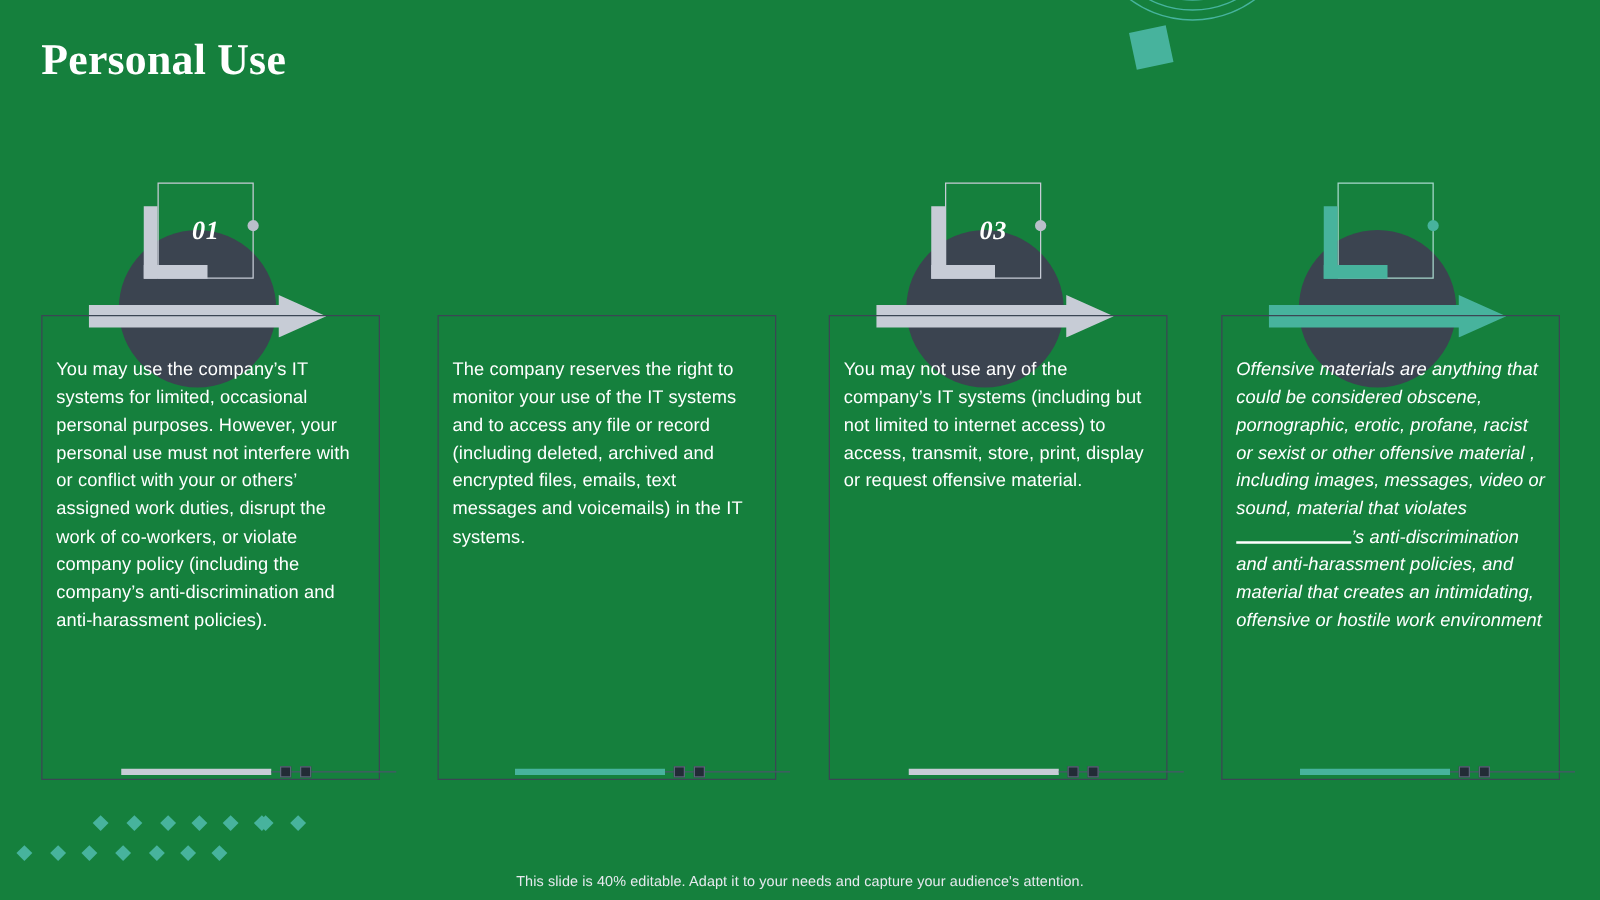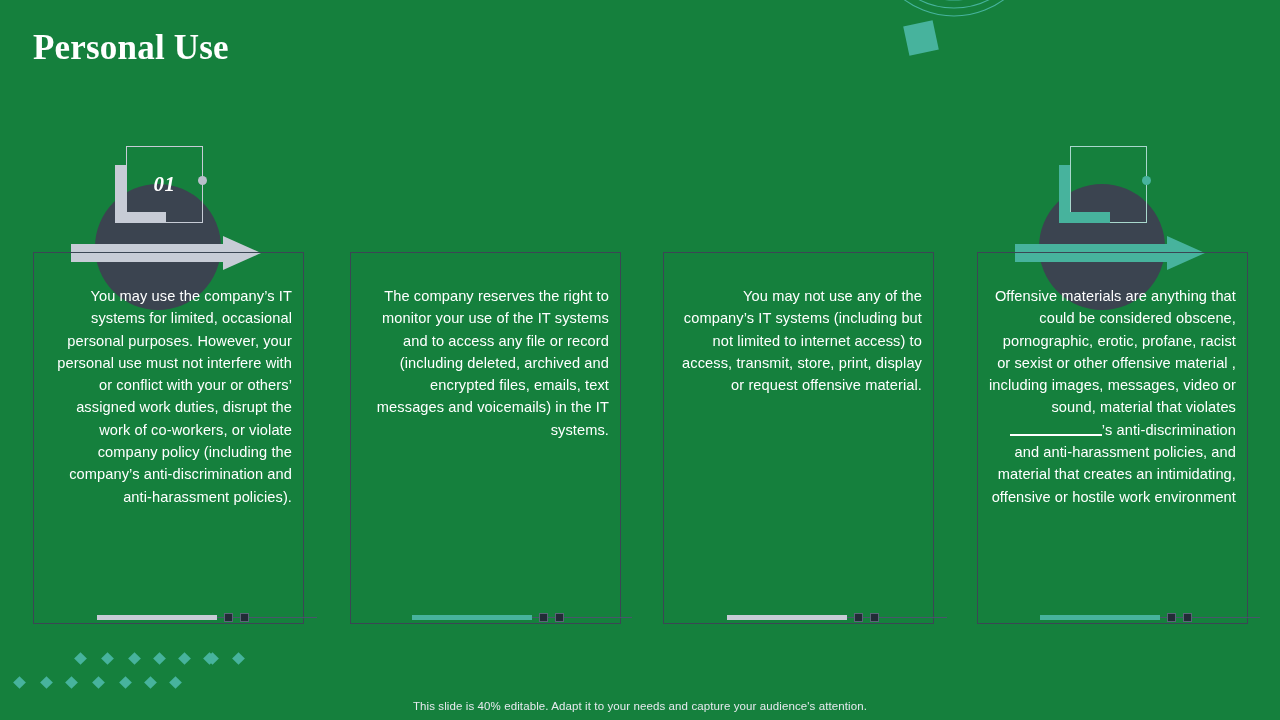--- a/index.html
+++ b/index.html
@@ -88,28 +88,28 @@
     position: absolute;
     top: 252px;
     width: 271px;
     height: 372px;
     border: 1px solid #3b4654;
     background: transparent;
   }
   .card[data-idx="0"] { left: 33px; }
   .card[data-idx="1"] { left: 350px; }
   .card[data-idx="2"] { left: 663px; }
-  .card[data-idx="3"] { left: 977px; }
+  .card[data-idx="3"] { left: 977px; font-style: italic; }
 
   .card-body {
     position: absolute;
     left: 11px;
     right: 11px;
     top: 32px;
-    text-align: right;
+    text-align: left;
     font-size: 14.6px;
     line-height: 22.3px;
     color: #ffffff;
     letter-spacing: 0.1px;
   }
 
   .blank-fill {
     display: inline-block;
     border-bottom: 2px solid #ffffff;
     width: 92px;
@@ -290,20 +290,31 @@
       <div class="l-vert"></div>
       <div class="l-horz"></div>
       <div class="edge-dot"></div>
       <div class="num">01</div>
       <svg class="arrow" viewBox="0 0 190 34">
         <path d="M0 8 L152 8 L152 0 L190 17 L152 34 L152 26 L0 26 Z" fill="#c7ccd6"></path>
       </svg>
     </div>
 
 
+    <div class="head" data-idx="2">
+      <div class="semi"></div>
+      <div class="box-outline"></div>
+      <div class="l-vert"></div>
+      <div class="l-horz"></div>
+      <div class="edge-dot"></div>
+      <div class="num">03</div>
+      <svg class="arrow" viewBox="0 0 190 34">
+        <path d="M0 8 L152 8 L152 0 L190 17 L152 34 L152 26 L0 26 Z" fill="#c7ccd6"></path>
+      </svg>
+    </div>
 
     <div class="head" data-idx="3">
       <div class="semi"></div>
       <div class="box-outline teal"></div>
       <div class="l-vert teal"></div>
       <div class="l-horz teal"></div>
       <div class="edge-dot teal"></div>
       <svg class="arrow" viewBox="0 0 190 34">
         <path d="M0 8 L152 8 L152 0 L190 17 L152 34 L152 26 L0 26 Z" fill="#47b39d"></path>
       </svg>

